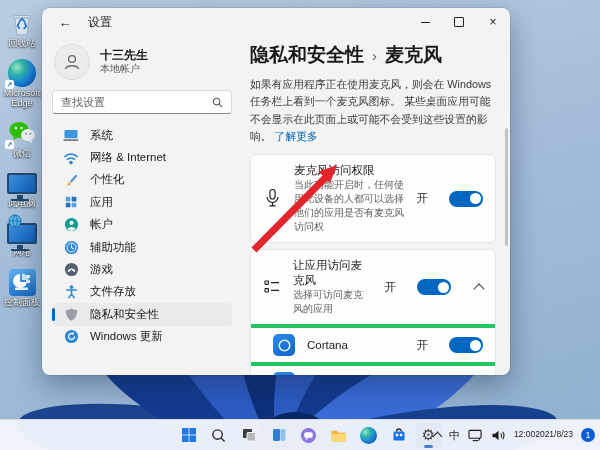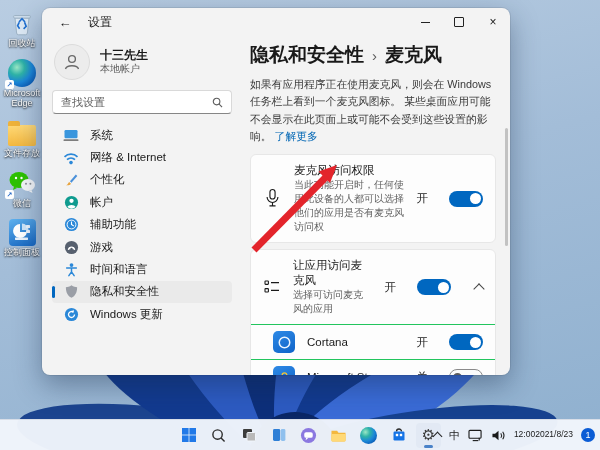--- a/index.html
+++ b/index.html
@@ -62,21 +62,21 @@
   .row-title{font-size:11.5px;color:#1a1a1a}
   .row-sub{font-size:10px;color:#606060;line-height:1.4;max-width:158px}
   .state{font-size:11.5px;color:#1a1a1a;margin-right:9px}
   .toggle{width:34px;height:16px;border-radius:9px;position:relative;flex:none}
   .toggle.on{background:#0067c0}
   .toggle.on::after{content:"";position:absolute;right:2.5px;top:2.5px;width:11px;height:11px;border-radius:50%;background:#fff}
   .toggle.off{background:#fbfbfb;border:1px solid #8a8a8a;box-sizing:border-box}
   .toggle.off::after{content:"";position:absolute;left:2.5px;top:2.5px;width:9px;height:9px;border-radius:50%;background:#5c5c5c}
   .chev-up{width:7px;height:7px;border-left:1.4px solid #454545;border-top:1.4px solid #454545;
            transform:rotate(45deg);margin-left:12px;margin-top:3px}
-  .app-row{display:flex;align-items:center;gap:12px;padding:7px 12px 7px 22px;border-top:1px solid #22c55e;height:20px}
+  .app-row{display:flex;align-items:center;gap:12px;padding:7px 12px 7px 22px;border-top:4px solid #22c55e;height:20px}
   .app-ic{width:22px;height:22px;border-radius:5px;flex:none;display:flex;align-items:center;justify-content:center;
           background:linear-gradient(150deg,#2e8ae6,#0f63c8)}
   .app-name{flex:1;font-size:11.5px;color:#1a1a1a}
   .scrollthumb{position:absolute;right:2px;top:92px;width:3px;height:118px;border-radius:2px;background:#c2c2c2}
   
   .arrow-overlay{position:absolute;left:0;top:0;z-index:6;pointer-events:none}
   
   .taskbar{position:absolute;left:0;right:0;bottom:0;height:30px;background:rgba(241,245,251,.97);
            border-top:1px solid #d8dee8;z-index:8}
   .tb-center{position:absolute;left:176px;top:0;height:30px;display:flex;align-items:center;gap:5px}
@@ -124,42 +124,52 @@
   </div>
   <div class="dicon">
     <div class="glyph">
       <span class="edge-ball"></span>
         <span class="shortcut">↗</span>
     </div>
     <div class="lbl">Microsoft Edge</div>
   </div>
   <div class="dicon">
     <div class="glyph">
-        <span class="folder-glyph"></span>
-      </div>
-    <div class="lbl">文件存放</div>
-  </div>
-  <div class="dicon">
-    <div class="glyph">
       <svg width="30" height="30" viewBox="0 0 30 30">
           <ellipse cx="12" cy="12" rx="9.5" ry="8" fill="#2dc100"></ellipse>
           <circle cx="9" cy="10" r="1.2" fill="#fff"></circle>
           <circle cx="14.5" cy="10" r="1.2" fill="#fff"></circle>
           <path d="M7 18.5 L6 22 l4-2" fill="#2dc100"></path>
           <ellipse cx="21" cy="17" rx="7" ry="6" fill="#f4f6f8"></ellipse>
           <circle cx="19" cy="15.8" r="1" fill="#8b9096"></circle>
           <circle cx="23.4" cy="15.8" r="1" fill="#8b9096"></circle>
           <path d="M24.5 22 l1 3 -3.6-1.8" fill="#f4f6f8"></path>
         </svg>
       <span class="shortcut">↗</span>
     </div>
     <div class="lbl">微信</div>
   </div>
   <div class="dicon">
     <div class="glyph">
+        <span class="monitor-glyph"></span>
+      </div>
+    <div class="lbl">此电脑</div>
+  </div>
+  <div class="dicon">
+    <div class="glyph">
+      <span class="monitor-glyph"></span>
+      <svg width="14" height="14" viewBox="0 0 14 14" style="position:absolute;left:1px;top:-3px">
+          <circle cx="7" cy="7" r="6" fill="#53b7e8" stroke="#1b6fae"></circle>
+          <path d="M1 7 h12 M7 1 a9 9 0 0 1 0 12 M7 1 a9 9 0 0 0 0 12" stroke="#1b6fae" fill="none" stroke-width=".8"></path>
+        </svg>
+    </div>
+    <div class="lbl">网络</div>
+  </div>
+  <div class="dicon">
+    <div class="glyph">
       <span class="cpanel-glyph" style="display:flex;align-items:center;justify-content:center">
         <svg width="22" height="22" viewBox="0 0 22 22">
             <path d="M9 3 a7 7 0 1 0 7 8 l-7 0 Z" fill="#fff"></path>
             <path d="M11 2.5 a7 7 0 0 1 6.5 6.5 l-6.5 0 Z" fill="#cfe6fa"></path>
             <rect x="15" y="4" width="4" height="3" rx=".6" fill="#eaf3fc"></rect>
             <rect x="15" y="9" width="4" height="3" rx=".6" fill="#eaf3fc"></rect>
             <rect x="4" y="16.5" width="13" height="2.4" rx=".6" fill="#eaf3fc"></rect>
           </svg>
       </span>
     </div>
@@ -232,20 +242,31 @@
           <span class="nicon">
               <svg width="15" height="15" viewBox="0 0 16 16">
                 <path d="M2 14 C4.4 13.6 4.2 11.4 5.6 10.6 L7.4 12.4 C6.8 13.8 4.6 14.2 2 14 Z" fill="#e8a33d"></path>
                 <path d="M6.4 9.8 L12.6 2.6 L14.2 4.2 L7.9 11.4 Z" fill="#4a90d9"></path>
               </svg>
             </span>
           <span>个性化</span>
         </div>
         <div class="nav-item">
           <span class="nicon">
+              <svg width="14" height="14" viewBox="0 0 16 16">
+                <rect x="2" y="2" width="5.3" height="5.3" rx="1" fill="#5aa0e0"></rect>
+                <rect x="8.8" y="2" width="5.3" height="5.3" rx="1" fill="#2b6fc0"></rect>
+                <rect x="2" y="8.8" width="5.3" height="5.3" rx="1" fill="#2b6fc0"></rect>
+                <rect x="8.8" y="8.8" width="5.3" height="5.3" rx="1" fill="#5aa0e0"></rect>
+              </svg>
+            </span>
+          <span>应用</span>
+        </div>
+        <div class="nav-item">
+          <span class="nicon">
               <svg width="15" height="15" viewBox="0 0 16 16">
                 <circle cx="8" cy="8" r="7" fill="#0f9b8f"></circle>
                 <circle cx="8" cy="6.2" r="2.3" fill="#fff"></circle>
                 <path d="M3.6 12.8 C4.6 9.9 11.4 9.9 12.4 12.8 A7 7 0 0 1 3.6 12.8 Z" fill="#fff"></path>
               </svg>
             </span>
           <span>帐户</span>
         </div>
         <div class="nav-item">
           <span class="nicon">
@@ -268,21 +289,21 @@
             </span>
           <span>游戏</span>
         </div>
         <div class="nav-item">
           <span class="nicon">
               <svg width="15" height="15" viewBox="0 0 16 16">
                 <circle cx="8" cy="3.2" r="2" fill="#2b88d8"></circle>
                 <path d="M2.8 6.4 H13.2 M8 6.4 V10.6 M8 10.6 L5.2 14.6 M8 10.6 L10.8 14.6" stroke="#2b88d8" stroke-width="1.6" fill="none" stroke-linecap="round"></path>
               </svg>
             </span>
-          <span>时间和语言</span>
+          <span>文件存放</span>
         </div>
         <div class="nav-item selected">
           <span class="nicon">
               <svg width="15" height="15" viewBox="0 0 16 16">
                 <path d="M8 1.4 C10 2.9 12.4 3.4 14 3.4 C14 8.9 12 12.9 8 14.7 C4 12.9 2 8.9 2 3.4 C3.6 3.4 6 2.9 8 1.4 Z" fill="#9a9ea6"></path>
               </svg>
             </span>
           <span>隐私和安全性</span>
         </div>
         <div class="nav-item">

